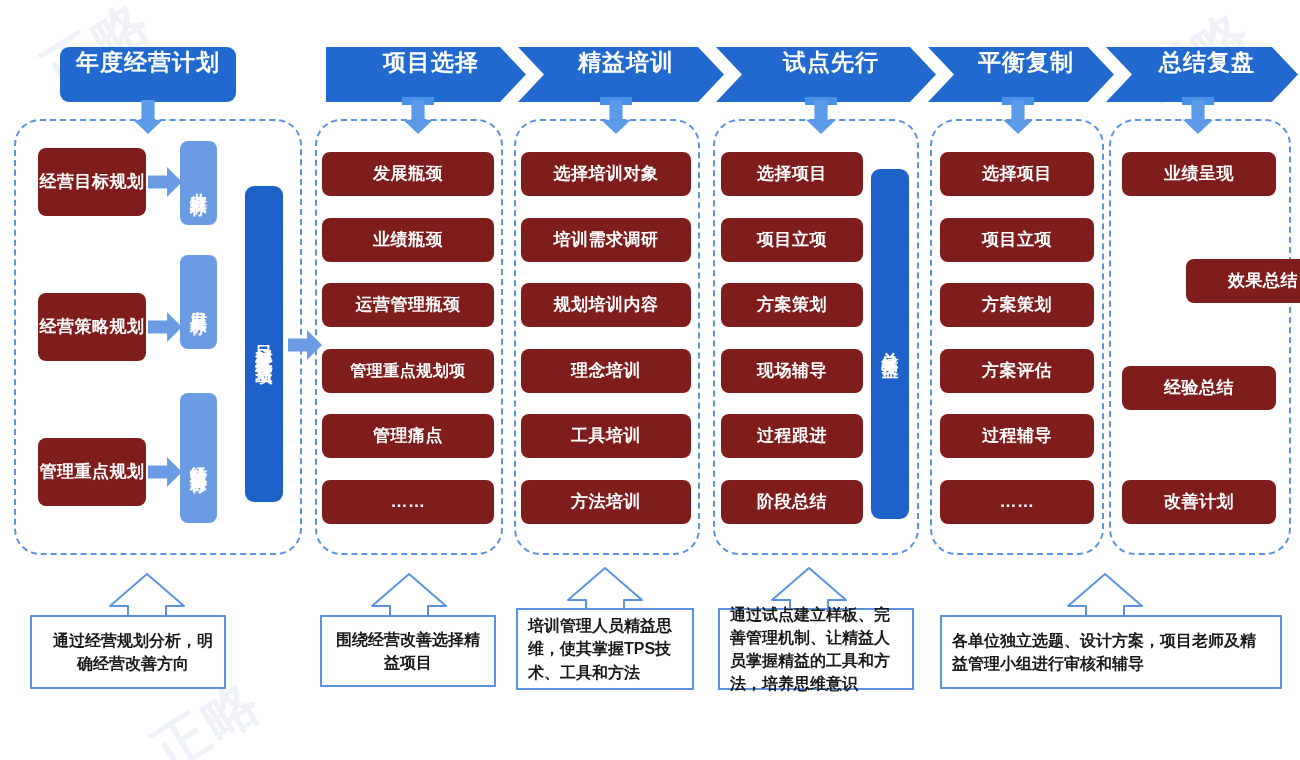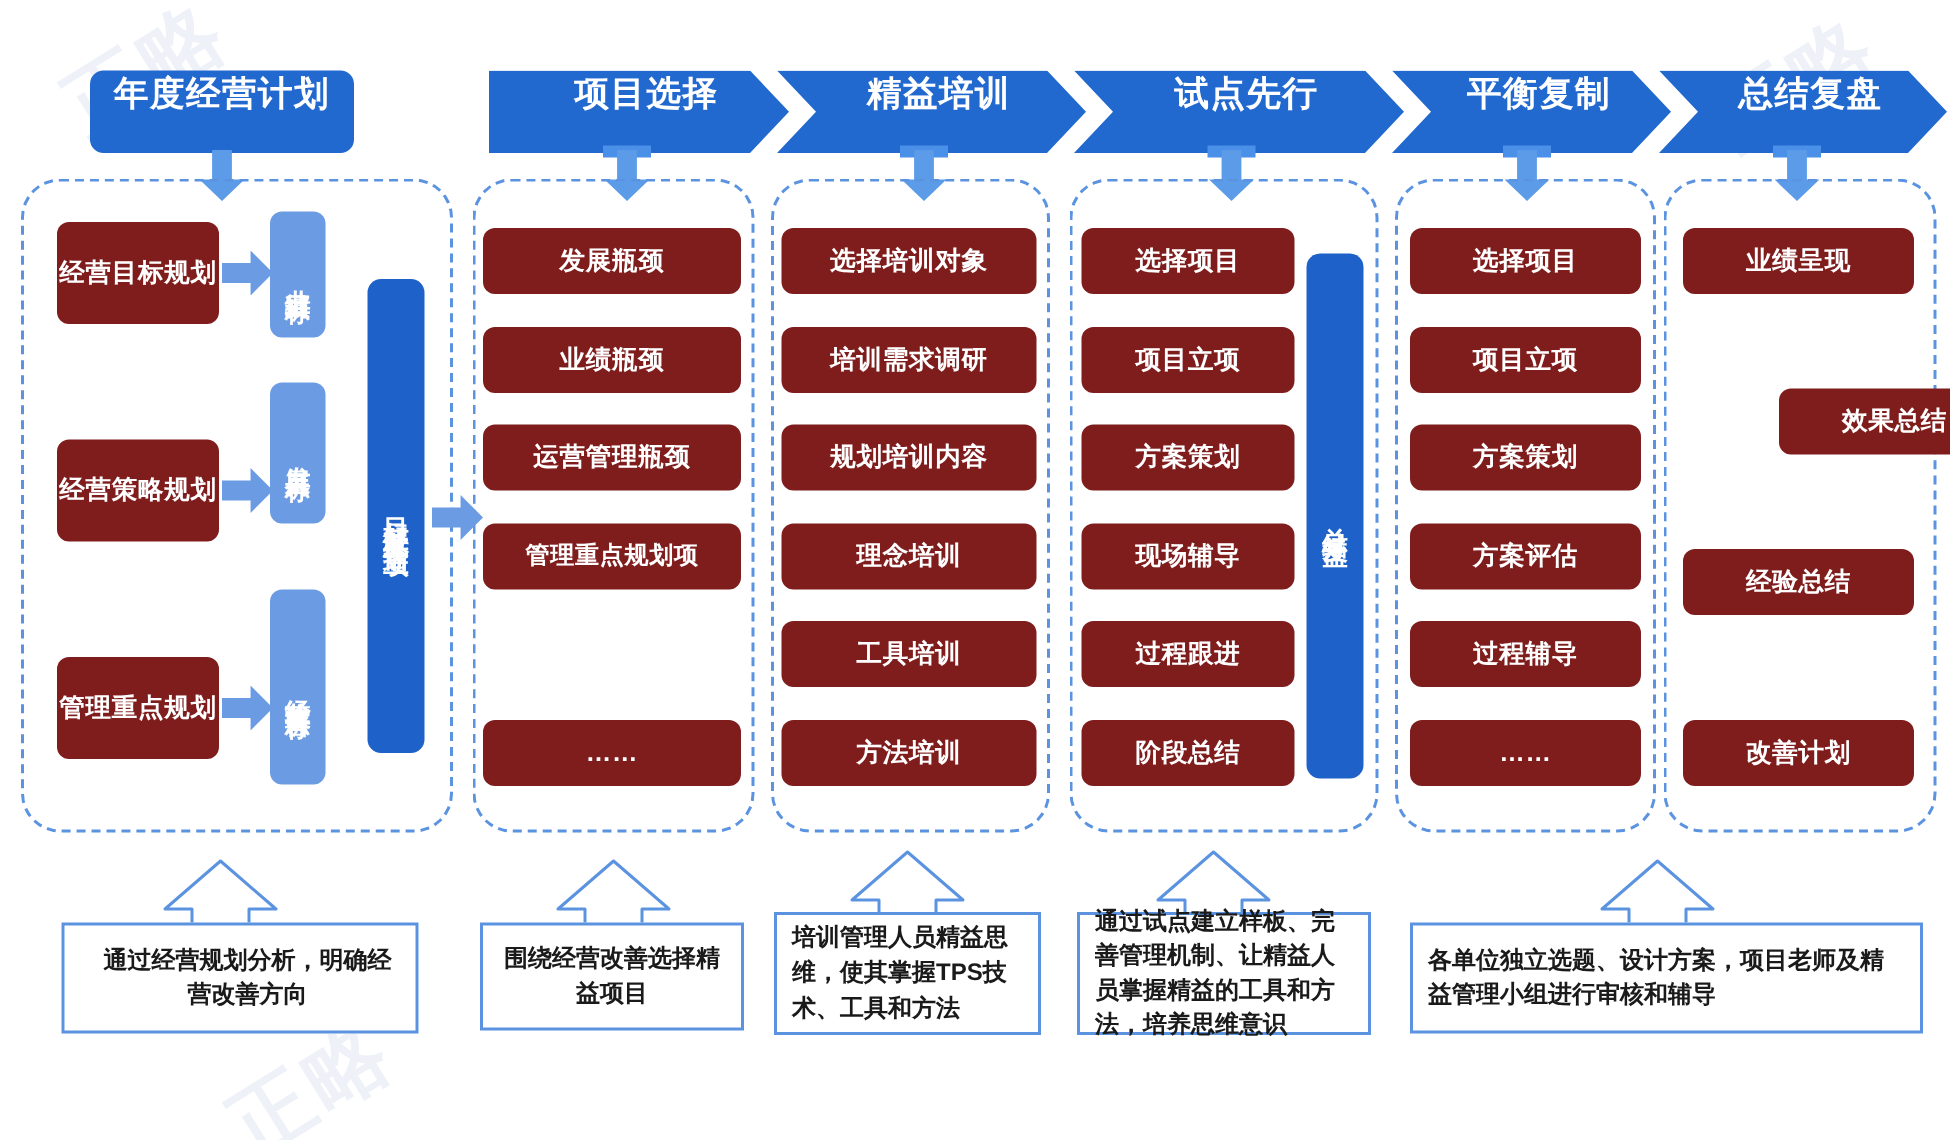--- a/index.html
+++ b/index.html
@@ -181,20 +181,23 @@
     </div>
   <div class="pill" style="left:322px; top:218px; width:172px; height:44px;">
     <span>业绩瓶颈</span>
     </div>
   <div class="pill" style="left:322px; top:283px; width:172px; height:44px;">
     <span>运营管理瓶颈</span>
     </div>
   <div class="pill sm" style="left:322px; top:349px; width:172px; height:44px;">
     <span>管理重点规划项</span>
     </div>
+  <div class="pill" style="left:322px; top:414px; width:172px; height:44px;">
+    <span>管理痛点</span>
+    </div>
   <div class="pill" style="left:322px; top:480px; width:172px; height:44px;">
     <span>……</span>
     </div>
 
   <div class="pill" style="left:521px; top:218px; width:170px; height:44px;">
     <span>培训需求调研</span>
     </div>
   <div class="pill" style="left:521px; top:152px; width:170px; height:44px;">
     <span>选择培训对象</span>
     </div>
@@ -285,21 +288,21 @@
     <svg width="78" height="48" viewBox="0 0 78 48">
         <path d="M39 2 L76 34 L58 34 L58 46 L20 46 L20 34 L2 34 Z" fill="#fff" stroke="#5b93e0" stroke-width="2" stroke-linejoin="round"></path>
       </svg>
   </div>
   <div class="uparrow" style="left:1066px; top:572px;">
     <svg width="78" height="48" viewBox="0 0 78 48">
         <path d="M39 2 L76 34 L58 34 L58 46 L20 46 L20 34 L2 34 Z" fill="#fff" stroke="#5b93e0" stroke-width="2" stroke-linejoin="round"></path>
       </svg>
   </div>
 
-  <div class="capbox center" style="left:41px; top:615px; width:238px; height:74px;padding-left:10px;">
+  <div class="capbox center" style="left:30px; top:615px; width:196px; height:74px;padding-left:10px;">
     <div class="inner">通过经营规划分析，明确经营改善方向</div>
   </div>
   <div class="capbox center" style="left:320px; top:615px; width:176px; height:72px;">
     <div class="inner">围绕经营改善选择精益项目</div>
   </div>
   <div class="capbox left" style="left:516px; top:608px; width:178px; height:82px;">
     <div class="inner">培训管理人员精益思维，使其掌握TPS技术、工具和方法</div>
   </div>
   <div class="capbox left" style="left:718px; top:608px; width:196px; height:82px;">
     <div class="inner">通过试点建立样板、完善管理机制、让精益人员掌握精益的工具和方法，培养思维意识</div>

